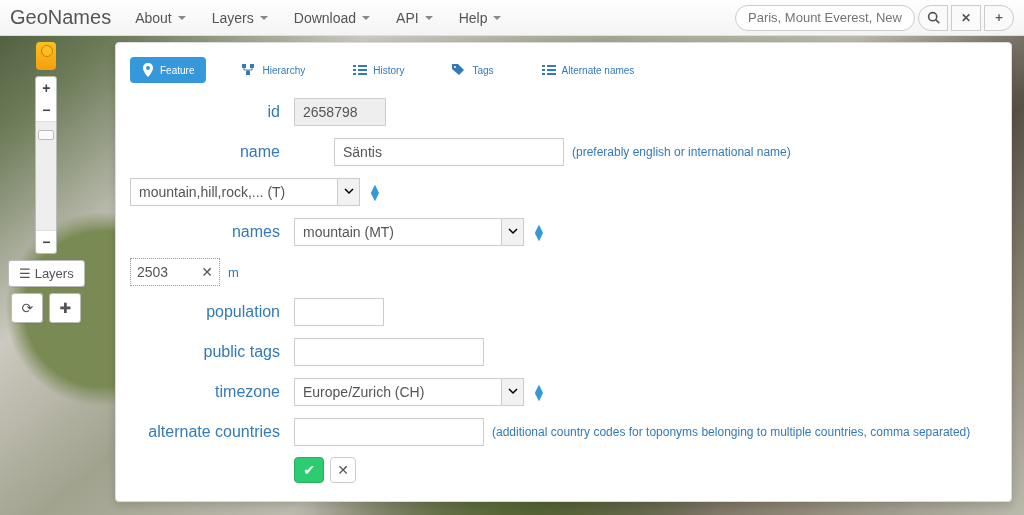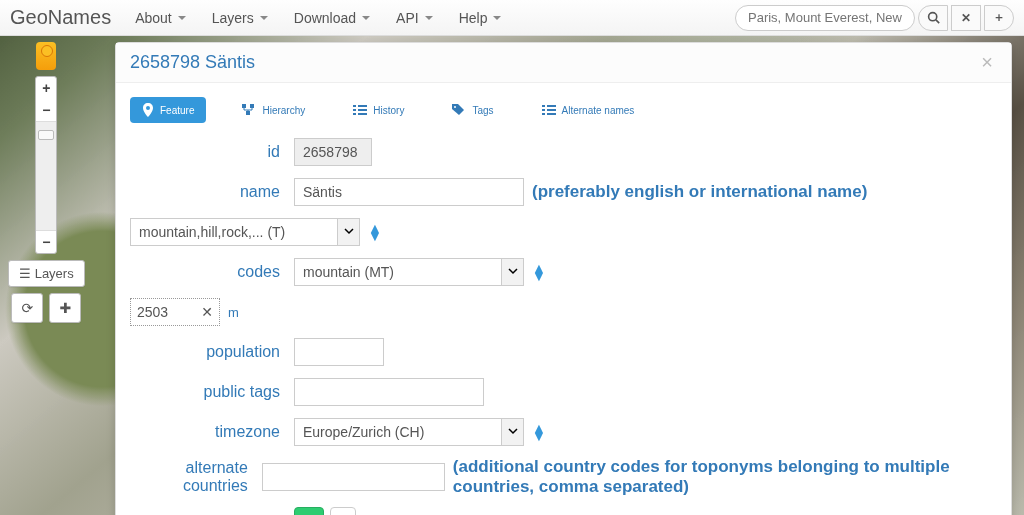--- a/index.html
+++ b/index.html
@@ -130,22 +130,23 @@
   }
   .row .lab {
     width: 150px; text-align: right; color: var(--link-blue);
     font-size: 16px;
   }
   .field { display: flex; align-items: center; gap: 8px; }
   .txt, .sel, .num {
     height: 28px; border: 1px solid var(--border-grey);
     padding: 0 8px; font-size: 14px; color: #555; background: #fff;
     border-radius: 0;
-  }
-  .txt-ro { width: 78px; background: #eee; border: 1px solid #ccc; height: 28px; display: inline-flex; align-items: center; padding: 0 8px; color:#555; }
+    margin-left: 40px;
+  }
+  .txt-ro { width: 92px; background: #eee; border: 1px solid #ccc; height: 28px; display: inline-flex; align-items: center; padding: 0 8px; color:#555; }
   .txt { width: 230px; }
   .sel-wrap {
     position: relative; width: 230px; height: 28px;
     border: 1px solid var(--border-grey); background: #fff;
     display: inline-flex; align-items: center; padding-left: 8px; color:#555; cursor: pointer;
   }
   .sel-wrap .dd {
     position: absolute; right: 0; top: 0; bottom: 0; width: 22px;
     border-left: 1px solid var(--border-grey);
     display: flex; align-items: center; justify-content: center;
@@ -154,21 +155,21 @@
   .sort-icon { color: var(--primary-blue); cursor: pointer; font-size: 14px; line-height: 0.6; display:flex; flex-direction:column; align-items:center; }
   .elev-wrap {
     width: 90px; height: 28px; border: 1px dotted #999; display:flex; align-items:center;
     padding: 0 6px; justify-content: space-between;
   }
   .elev-wrap span.x { cursor: pointer; color:#555; }
   .unit { color: var(--link-blue); font-size: 13px; }
   .pop-input { width: 90px; height:28px; border:1px solid var(--border-grey); }
   .tags-input { width: 190px; height:28px; border:1px solid var(--border-grey); }
   .ac-input   { width: 190px; height:28px; border:1px solid var(--border-grey); }
-  .hint { color: var(--link-blue); font-size: 17px; font-weight: bold; }
+  .hint { color: var(--link-blue); font-size: 12px; }
   .actions { margin-left: 164px; display:flex; gap:6px; margin-top: 4px; }
   .btn-ok {
     background: #2ecc71; border: 1px solid #27ae60; color:#fff;
     width: 30px; height: 26px; border-radius: 4px; cursor:pointer;
     display:inline-flex; align-items:center; justify-content:center;
   }
   .btn-cancel {
     background:#fff; border:1px solid #ccc; color:#555;
     width: 26px; height: 26px; border-radius:4px; cursor:pointer;
     display:inline-flex; align-items:center; justify-content:center;
@@ -244,26 +245,20 @@
     <div class="tool-btn">
       <span>⟳</span>
     </div>
     <div class="tool-btn">
       <span>✚</span>
     </div>
   </div>
 </div>
 
 <div class="panel">
-  <div class="panel-hd">
-    <span class="panel-title">2658798 Säntis</span>
-    <span class="panel-close">
-      <span>×</span>
-    </span>
-  </div>
 
   <div class="tabbar">
     <div class="tab active">
       <svg width="12" height="14" viewBox="0 0 12 14">
         <path d="M6 0C3 0 1 2 1 5c0 4 5 9 5 9s5-5 5-9c0-3-2-5-5-5zm0 7a2 2 0 110-4 2 2 0 010 4z" fill="#fff"></path>
       </svg>
       <span>Feature</span>
     </div>
     <div class="tab">
       <span style="color:var(--link-blue)">
@@ -341,21 +336,21 @@
           </span>
         </div>
         <span class="sort-icon">
           <span>▲</span>
             <span>▼</span>
         </span>
       </div>
     </div>
 
     <div class="row">
-      <span class="lab">codes</span>
+      <span class="lab">names</span>
       <div class="field">
         <div class="sel-wrap">
           <span>mountain (MT)</span>
           <span class="dd">
             <svg width="10" height="8" viewBox="0 0 10 8">
                 <path d="M1 1l4 4 4-4" fill="none" stroke="#000" stroke-width="1.5"></path>
               </svg>
           </span>
         </div>
         <span class="sort-icon">

